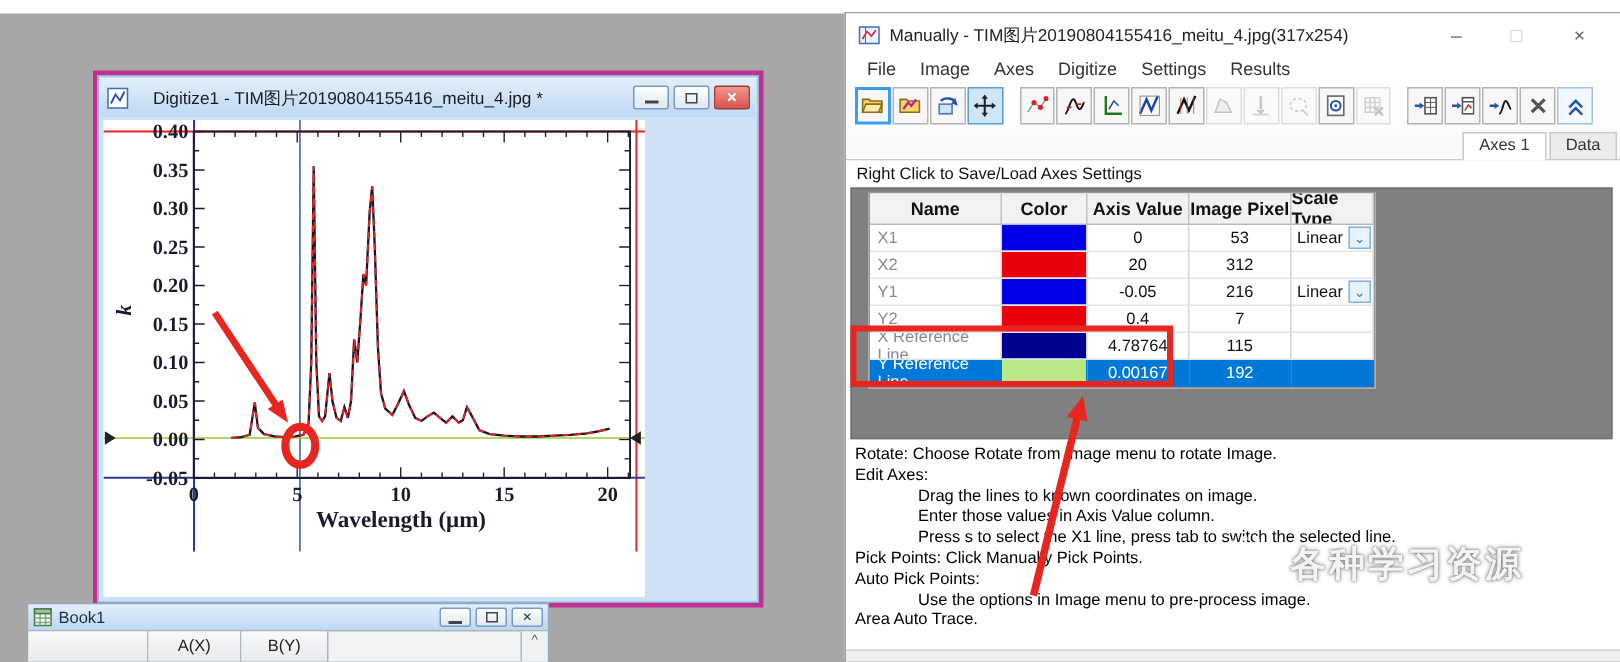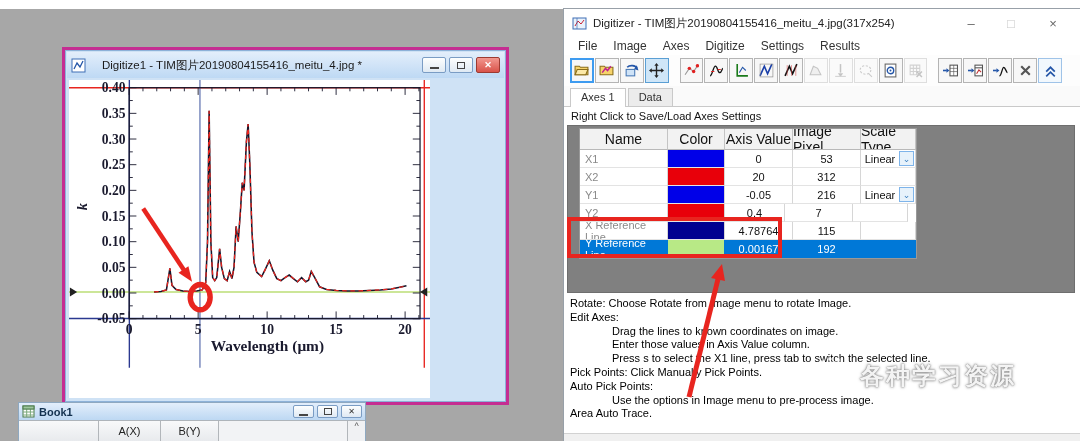--- a/index.html
+++ b/index.html
@@ -23,21 +23,21 @@
   .glyph-box { width:8px; height:7px; border:1.5px solid #444; }
   #graph-client { position:absolute; left:2px; top:28px; right:2px; bottom:2px; background:#cfe2f5; }
   #graph-page { position:absolute; left:1px; top:1px; width:361px; height:318px; background:#ffffff; }
   #plot-svg { position:absolute; inset:0; }
 
   
   #book-win { position:absolute; left:18px; top:402px; width:348px; height:39px; z-index:5;
     background:#e9eef4; border:1px solid #8ea8c0; box-shadow:0 0 0 1px #dfe7f0 inset; }
   #book-title { height:17px; background:linear-gradient(#e3eefb,#bdd8f3); display:flex; align-items:center;
     padding:0 3px; font-size:11px; color:#13314f; }
-  #book-title .ttl { flex:1;font-weight:bold; }
+  #book-title .ttl { flex:1; }
   #book-title .winbtn { width:21px; height:13px; font-size:8px; }
   #book-header { display:flex; height:22px; background:#f2f3f5; border-top:1px solid #aeb4ba; font-size:11px; color:#222; }
   .bh-cell { border-right:1px solid #b2b6ba; border-bottom:1px solid #b2b6ba; background:linear-gradient(#f8f9fa,#e8eaed);
     display:flex; align-items:center; justify-content:center; height:100%; }
   #book-scroll { margin-left:auto; width:18px; background:#f0f1f3; border-left:1px solid #b2b6ba;
     display:flex; align-items:flex-start; justify-content:center; font-size:9px; color:#555; }
 
   
   #dlg { position:absolute; left:563px; top:8px; width:517px; height:433px; background:#ffffff;
     border:1px solid #98a0a8; border-right:none; z-index:3; font-size:11.5px; }
@@ -49,34 +49,34 @@
   #dlg-menu .mi { padding:0 8px; }
   #dlg-toolbar { height:31px; display:flex; align-items:center; padding:2px 4px 2px 6px; background:#fdfdfd; }
   .tb { width:24px; height:25px; border:1px solid #b4b4b4; background:#f7f7f7; margin-right:1px;
     display:flex; align-items:center; justify-content:center; }
   .tb svg { width:15px; height:15px; }
   .tb.focused { border:2px solid #3d9bf0; }
   .tb.pressed { background:#cfe6f8; border-color:#5a9fd4; }
   .tb.disabled { opacity:.42; }
   .tb.gap { margin-left:10px; }
   .tb.chev { margin-left:auto; margin-right:14px; border-color:#9fc3e8; background:#f2f8fd; }
-  #dlg-tabs { height:21px; display:flex; align-items:flex-end; padding-left:6px; border-bottom:1px solid #c9c9c9; background:#fafafa; }
+  #dlg-tabs { height:21px; display:flex; align-items:flex-end; padding-left:6px; border-bottom:1px solid #c9c9c9; background:#fafafa;justify-content:flex-end; }
   .tab { padding:2px 10px 3px; font-size:11px; border:1px solid #c9c9c9; border-bottom:none; background:#ececec; color:#333; margin-right:2px; }
   .tab.active { background:#ffffff; position:relative; top:1px; padding-bottom:4px; }
   #dlg-label { height:18px; line-height:18px; padding-left:7px; font-size:11px; color:#111; background:#fff; }
   #gray-panel { position:absolute; left:3px; top:116px; width:508px; height:168px; background:#808080; border:1px solid #6e6e6e; }
 
   
   #axes-table { position:absolute; left:11px; top:2px; width:338px; background:#fff; border:1px solid #999;
     font-size:11px; color:#111; }
   .trow { display:flex; height:18px; }
   .trow.hdr { height:21px; background:#f2f2f2; }
   .tcell { border-right:1px solid #d6d6d6; border-bottom:1px solid #e3e3e3; display:flex; align-items:center;
     justify-content:center; overflow:hidden; }
-  .trow.hdr .tcell { border-right:1px solid #c4c4c4; border-bottom:1px solid #b9b9b9; font-size:14px; }
+  .trow.hdr .tcell { border-right:1px solid #c4c4c4; border-bottom:1px solid #b9b9b9; font-size:12px;font-weight:bold; }
   .tcell.name { justify-content:flex-start; padding-left:5px; color:#8a8a8a; }
   .trow.sel .tcell { background:#0078d7; color:#fff; border-color:#0078d7; }
   .swatch { width:100%; height:100%; }
   .combo { display:flex; align-items:center; width:100%; height:100%; background:#fff; }
   .combo .cv { flex:1; text-align:center; }
   .combo .cb { width:15px; height:15px; border:1px solid #7eb4ea; background:#e7f2fb; color:#3a7ebf;
     font-size:9px; display:flex; align-items:center; justify-content:center; margin-right:1px; }
 
   
   #red-rect { position:absolute; left:3px; top:208px; width:215px; height:41px; border:4px solid #e8251f; z-index:9; }
@@ -269,21 +269,21 @@
   </div>
 </div>
 
 <div id="dlg">
   <div id="dlg-title">
     <svg class="ico16" viewBox="0 0 15 15">
       <rect x="1" y="2" width="13" height="11" fill="#eaf2fb" stroke="#3f6fb5"></rect>
       <path d="M3 10L6 5l3 3 3-4" stroke="#c23" fill="none"></path>
       <path d="M5 2v11" stroke="#3f6fb5" stroke-width=".7"></path>
     </svg>
-    <span class="ttl">Digitizer - TIM图片20190804155416_meitu_4.jpg(317x254)</span>
+    <span class="ttl">Manually - TIM图片20190804155416_meitu_4.jpg(317x254)</span>
     <span class="cap-btn" style="right:94px">–</span>
     <span class="cap-btn" style="right:54px; color:#c9c9c9">□</span>
     <span class="cap-btn" style="right:12px">×</span>
   </div>
   <div id="dlg-menu">
       <span class="mi">File</span>
       <span class="mi">Image</span>
       <span class="mi">Axes</span>
       <span class="mi">Digitize</span>
       <span class="mi">Settings</span>
@@ -501,21 +501,21 @@
               <span class="cv">Linear</span>
               <span class="cb">⌄</span>
             </div>
           </div>
         </div>
         <div class="trow">
           <div class="tcell name" style="width: 88px;">Y2</div>
           <div class="tcell" style="width: 57px;">
             <div class="swatch" style="background: rgb(232, 0, 10);"></div>
           </div>
-          <div class="tcell" style="width: 60px;">0.4</div>
+          <div class="tcell" style="width: 68px;">0.4</div>
           <div class="tcell" style="width: 68px;">7</div>
           <div class="tcell" style="width: 55px;"></div>
         </div>
         <div class="trow">
           <div class="tcell name" style="width: 88px;">X Reference Line</div>
           <div class="tcell" style="width: 57px;">
             <div class="swatch" style="background: rgb(0, 0, 144);"></div>
           </div>
           <div class="tcell" style="width: 68px;">4.78764</div>
           <div class="tcell" style="width: 68px;">115</div>

